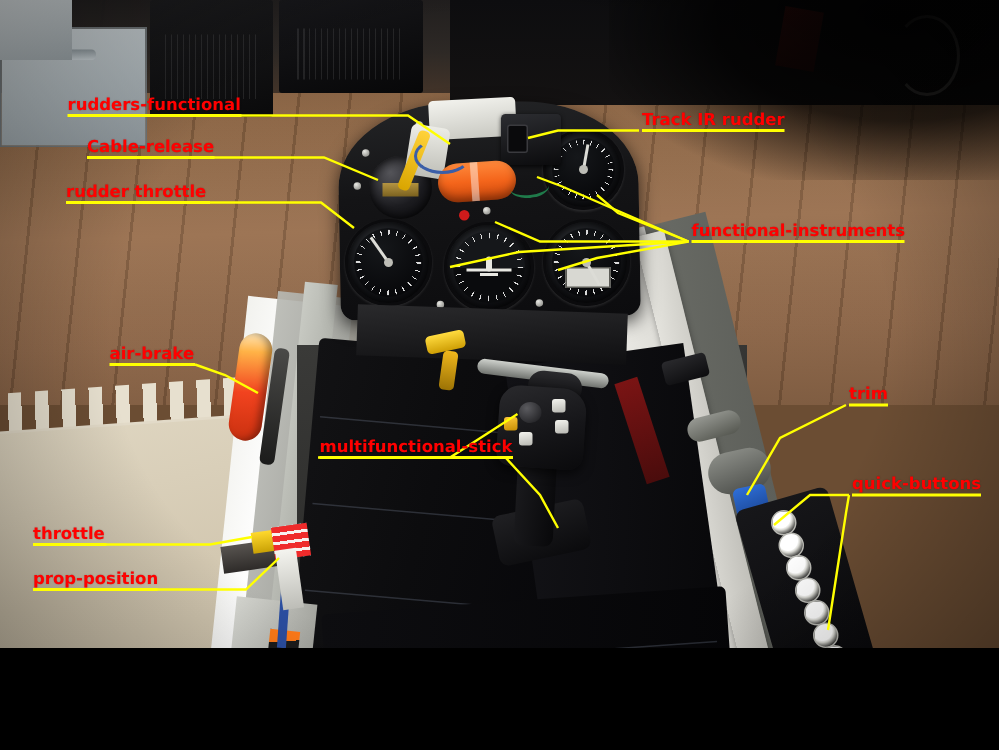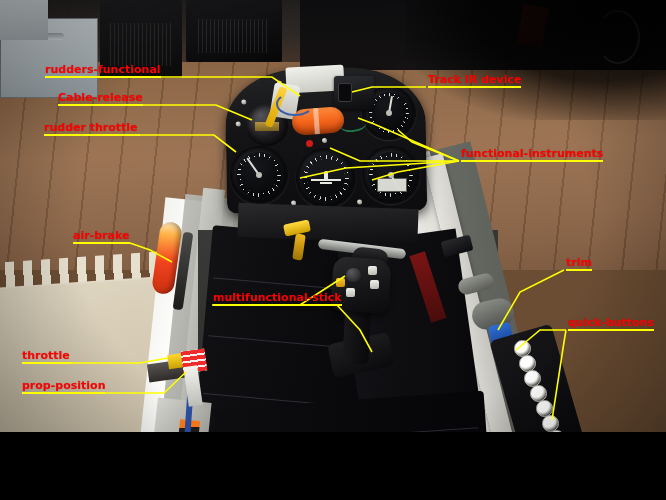--- a/index.html
+++ b/index.html
@@ -529,21 +529,21 @@
         <polyline points="564,270 520,292 498,330"></polyline>
         <polyline points="566,330 540,330 516,350"></polyline>
         <polyline points="566,330 564,342 552,420"></polyline>
         <polyline points="70,363 140,363 168,358"></polyline>
         <polyline points="102,393 164,393 186,372"></polyline>
       </svg>
     <div id="labels">
         <div class="lbl" style="left: 45px; top: 64px; min-width: 112px;">rudders-functional</div>
         <div class="lbl" style="left: 58px; top: 92px; min-width: 83px;">Cable-release</div>
         <div class="lbl" style="left: 44px; top: 122px; min-width: 96px;">rudder throttle</div>
-        <div class="lbl" style="left: 428px; top: 74px; min-width: 92px;">Track IR device</div>
+        <div class="lbl" style="left: 428px; top: 74px; min-width: 92px;">Track IR rudder</div>
         <div class="lbl" style="left: 461px; top: 148px; min-width: 131px;">functional-instruments</div>
         <div class="lbl" style="left: 73px; top: 230px; min-width: 57px;">air-brake</div>
         <div class="lbl" style="left: 213px; top: 292px; min-width: 124px;">multifunctional-stick</div>
         <div class="lbl" style="left: 566px; top: 257px; min-width: 26px;">trim</div>
         <div class="lbl" style="left: 568px; top: 317px; min-width: 85px;">quick-buttons</div>
         <div class="lbl" style="left: 22px; top: 350px; min-width: 49px;">throttle</div>
         <div class="lbl" style="left: 22px; top: 380px; min-width: 81px;">prop-position</div>
       </div>
   </div>
 

